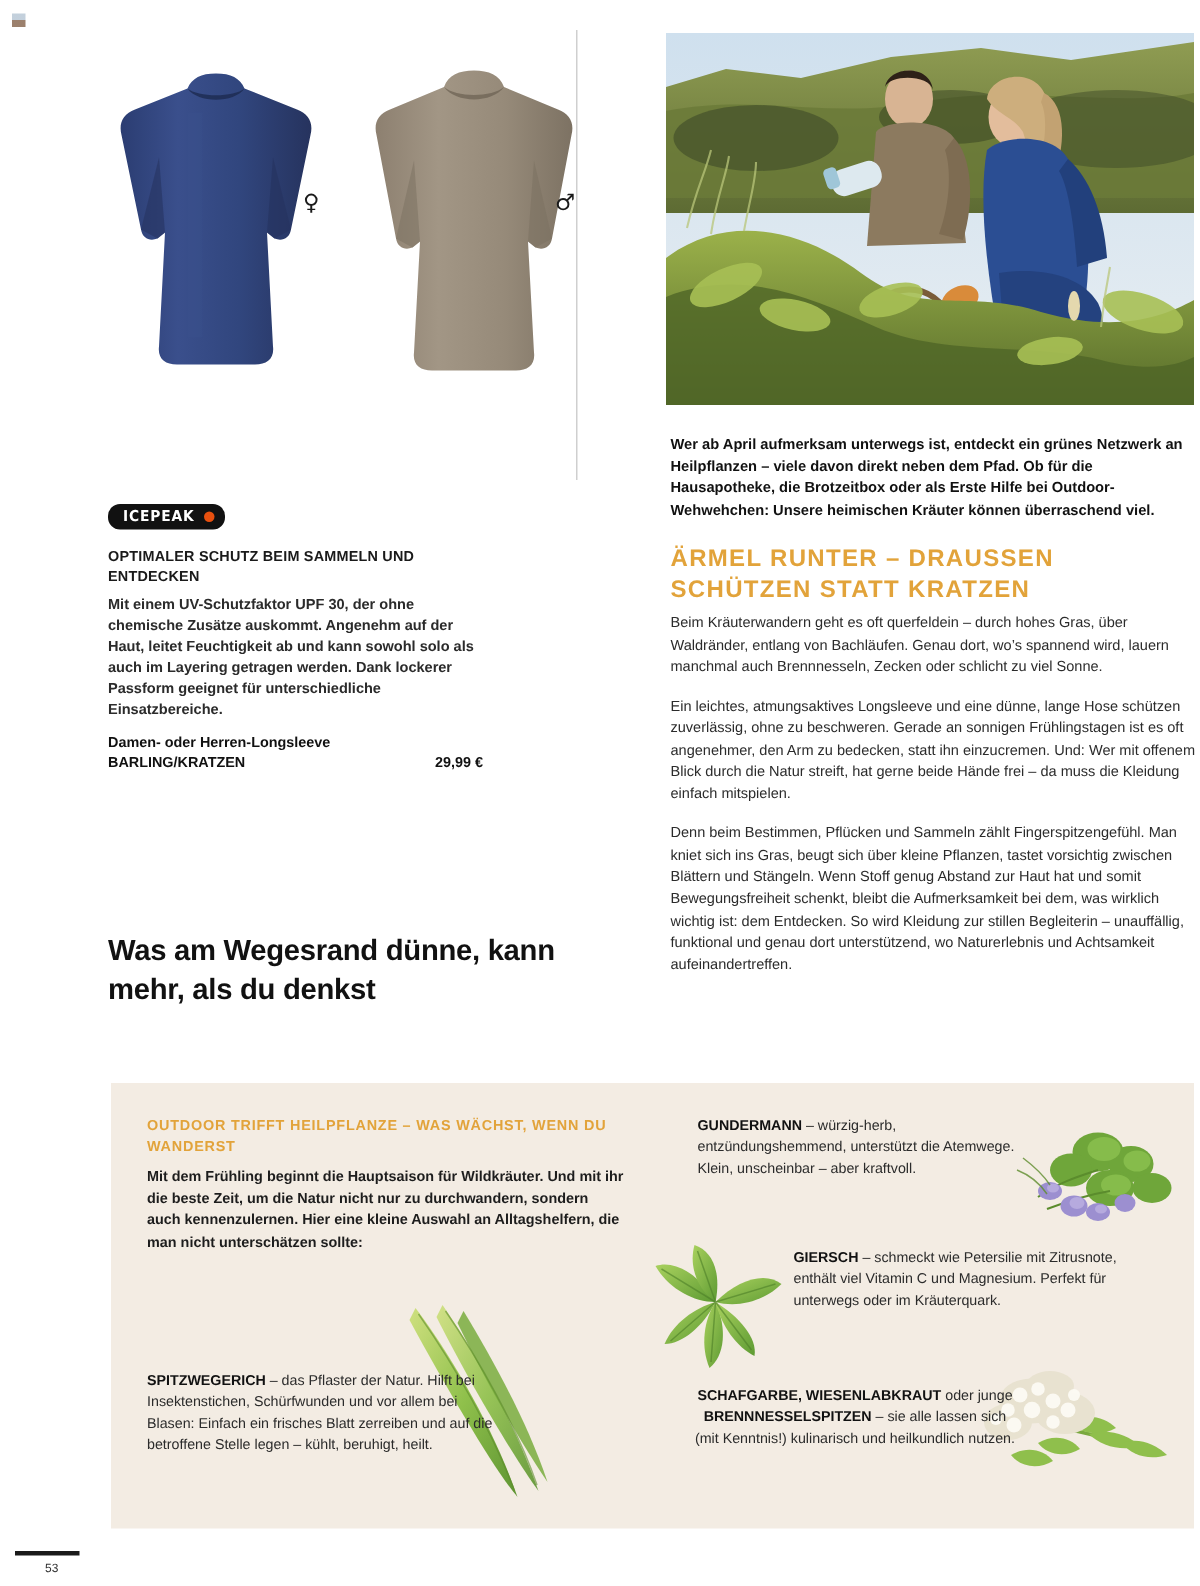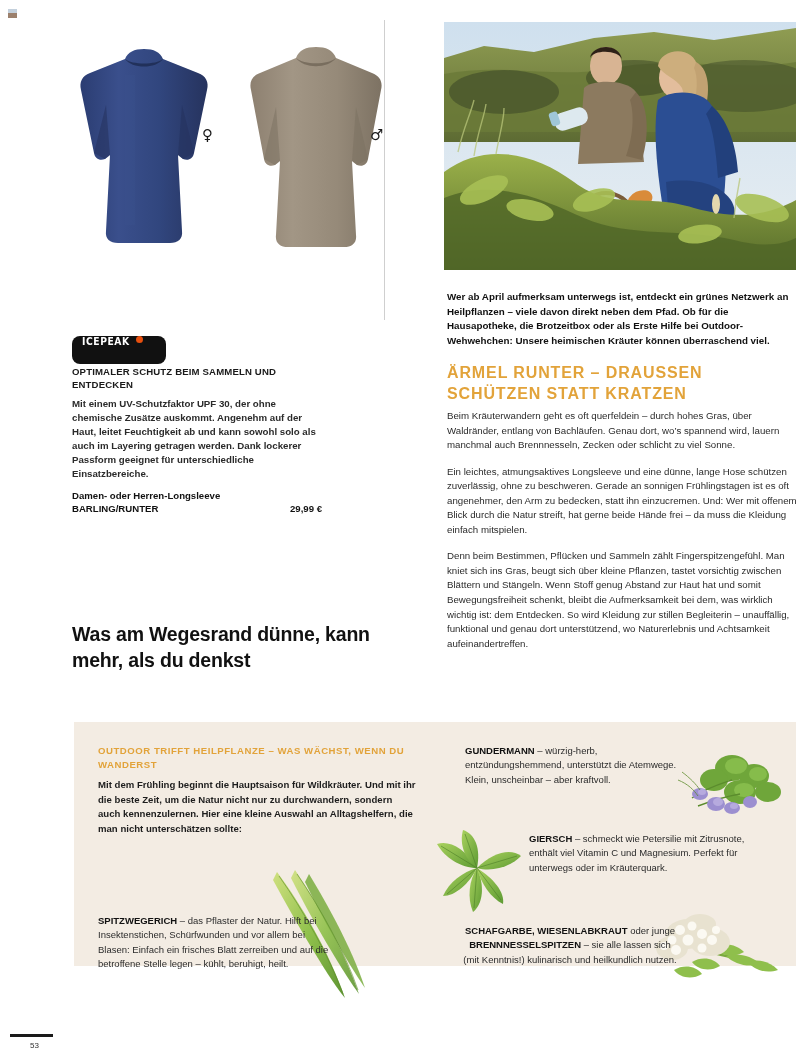--- a/index.html
+++ b/index.html
@@ -31,23 +31,23 @@
   .gender {
     position: absolute; font-size: 15px; color: #1a1a1a;
     font-family: "DejaVu Sans", sans-serif; line-height: 1;
   }
   .gender.female { left: 142px; top: 108px; }
   .gender.male  { left: 310px; top: 108px; }
 
   
   .logo {
     position: absolute; left: 72px; top: 336px;
-    height: 28px; padding: 0 23px 0 8px;
+    height: 17px; padding: 0 7px 0 8px;
     background: #111; border-radius: 8px;
-    display: flex; gap: 4px;
+    display: flex; align-items: center; gap: 4px;
   }
   .logo-text {
     color: #fff; font-size: 10px; font-weight: 700;
     letter-spacing: .6px; font-family: "DejaVu Sans", sans-serif;
     transform: scaleX(.92);
   }
   .logo-dot { width: 7px; height: 7px; border-radius: 50%; background: #e8500f; }
 
   
   .left-col { position: absolute; left: 72px; top: 366px; width: 250px; }
@@ -92,21 +92,21 @@
     font-size: 16px; font-weight: 700; color: #e2a33a;
     letter-spacing: .055em; line-height: 1.32; text-transform: uppercase;
   }
   .body-r {
     margin-top: 5px; font-size: 9.7px; line-height: 1.5; color: #2b2b2b;
   }
   .body-r + .body-r { margin-top: 12px; }
 
   
   .panel {
-    position: absolute; left: 74px; top: 722px; width: 722px; height: 244px;
+    position: absolute; left: 74px; top: 722px; width: 722px; height: 297px;
     background: #f3ece3;
   }
   .panel-inner { position: absolute; inset: 0; }
 
   .panel-kicker {
     position: absolute; left: 24px; top: 22px; width: 320px;
     font-size: 9.6px; font-weight: 700; color: #e2a33a;
     letter-spacing: .055em; line-height: 1.42; text-transform: uppercase;
   }
   .panel-intro {
@@ -204,21 +204,21 @@
   <div class="logo">
     <span class="logo-text">ICEPEAK</span>
     <span class="logo-dot"></span>
   </div>
 
   <div class="left-col">
     <div class="kicker">OPTIMALER SCHUTZ BEIM SAMMELN UND ENTDECKEN</div>
     <div class="body-s">Mit einem UV-Schutzfaktor UPF 30, der ohne chemische Zusätze auskommt. Angenehm auf der Haut, leitet Feuchtigkeit ab und kann sowohl solo als auch im Layering getragen werden. Dank lockerer Passform geeignet für unterschiedliche Einsatzbereiche.</div>
     <div class="prod-name">Damen- oder Herren-Longsleeve</div>
     <div class="prod-row">
-      <span class="prod-price">BARLING/RUNTER</span>
+      <span class="prod-price">BARLING/KRATZEN</span>
       <span class="prod-price">29,99 €</span>
     </div>
   </div>
 
   <div class="headline">Was am Wegesrand dünne, kann mehr, als du denkst</div>
 
   <div class="hero-photo">
     <svg viewBox="0 0 352 248" preserveAspectRatio="none">
       <defs>
         <linearGradient id="sky" x1="0" y1="0" x2="0" y2="1">

